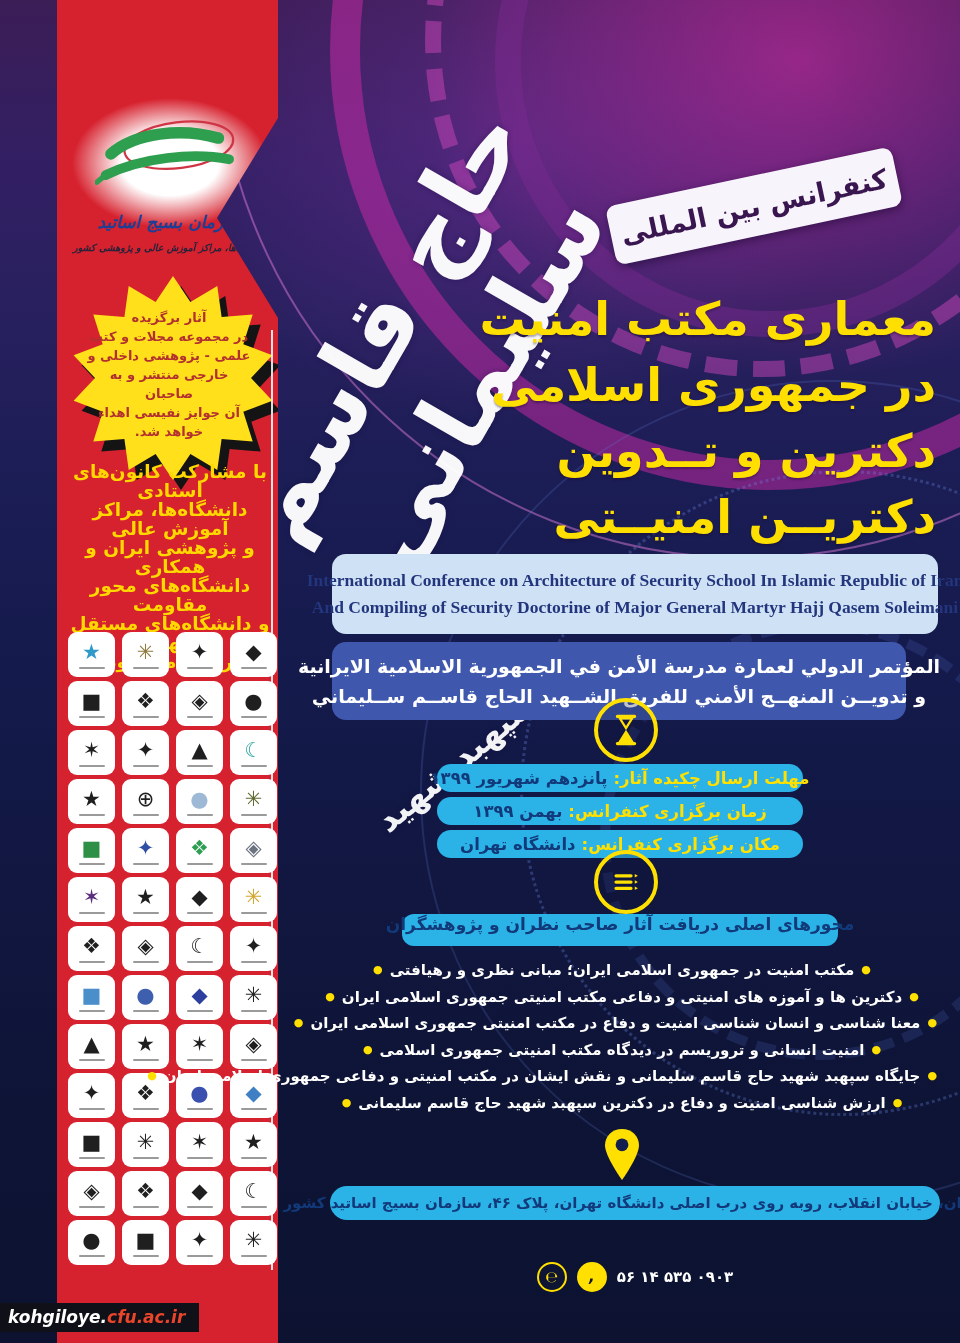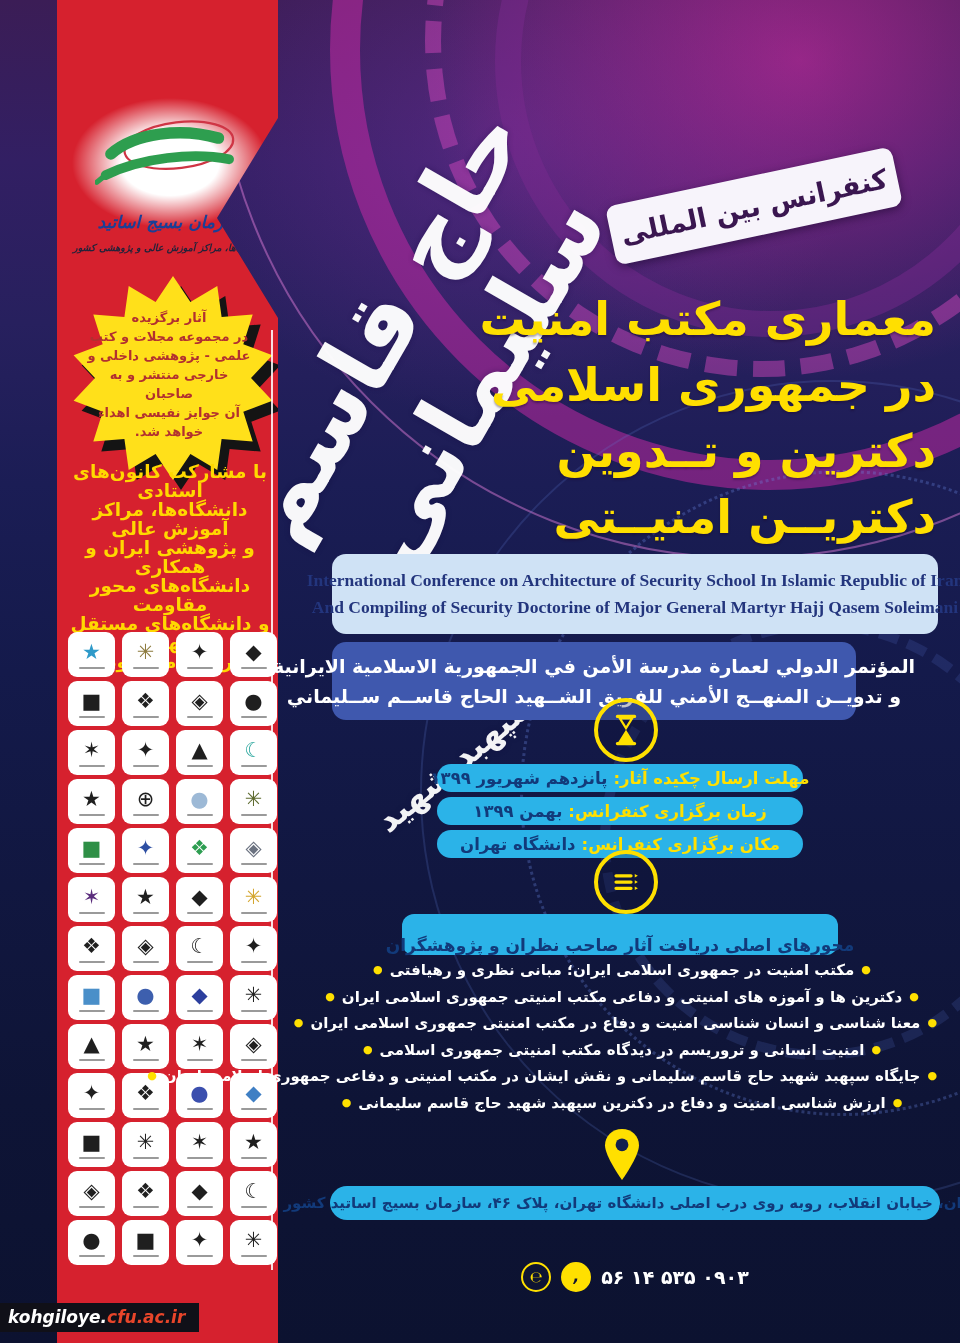--- a/index.html
+++ b/index.html
@@ -68,56 +68,56 @@
   #ribbon span{color:#3a1650;font-size:27px;font-weight:bold;direction:rtl;}
   #title{position:absolute;right:24px;top:286px;width:470px;text-align:right;direction:rtl;}
   .title-line{color:#ffdf00;font-size:46px;font-weight:bold;line-height:66px;white-space:nowrap;
     text-shadow:0 2px 2px rgba(30,10,40,.35);}
 
   
   #english-box{position:absolute;left:332px;top:554px;width:606px;height:80px;background:#cfe2f5;
     border-radius:14px;display:flex;flex-direction:column;align-items:center;justify-content:center;}
   .en-line{color:#23357d;font-family:"Liberation Serif","DejaVu Serif",serif;font-weight:bold;
     font-size:17.5px;line-height:27px;white-space:nowrap;}
-  #arabic-box{position:absolute;left:332px;top:642px;width:524px;height:78px;background:#3f58ae;
+  #arabic-box{position:absolute;left:332px;top:642px;width:574px;height:78px;background:#3f58ae;
     border-radius:14px;display:flex;flex-direction:column;align-items:center;justify-content:center;direction:rtl;}
   .ar-line{color:#ffffff;font-size:19px;font-weight:bold;line-height:30px;white-space:nowrap;}
 
   
   .round-icon{position:absolute;width:56px;height:56px;border:4px solid #ffe000;border-radius:50%;
     display:flex;align-items:center;justify-content:center;background:rgba(10,16,48,.25);}
   #hourglass-icon{left:594px;top:698px;}
   #list-icon{left:594px;top:850px;}
   #pin-icon{position:absolute;left:598px;top:1126px;}
 
   
   #info-pills{position:absolute;left:437px;top:764px;width:366px;}
   .pill{height:28px;margin-bottom:5px;background:#2bb3e8;border-radius:15px;
     display:flex;align-items:center;justify-content:center;gap:6px;direction:rtl;white-space:nowrap;}
   .pill .p-label{color:#ffe000;font-size:16.5px;font-weight:bold;}
   .pill .p-value{color:#123a7a;font-size:16.5px;font-weight:bold;}
 
   
-  #topic-pill{position:absolute;left:402px;top:914px;width:436px;height:41px;background:#2bb3e8;
-    border-radius:12px;display:flex;align-items:flex-end;justify-content:center;direction:rtl;}
+  #topic-pill{position:absolute;left:402px;top:914px;width:436px;height:32px;background:#2bb3e8;
+    border-radius:12px;display:flex;align-items:flex-start;justify-content:center;direction:rtl;}
   #topic-pill span{color:#123a7a;font-size:17px;font-weight:bold;white-space:nowrap;}
   #topics{position:absolute;left:300px;top:958px;width:644px;text-align:center;direction:rtl;}
   .topic-line{color:#ffffff;font-size:15px;font-weight:bold;line-height:24.5px;white-space:nowrap;}
   .topic-line::before,.topic-line::after{content:"●";color:#ffe000;font-size:11px;
     position:relative;top:-2px;margin:0 7px;}
 
   
   #address-pill{position:absolute;left:330px;top:1186px;width:610px;height:34px;background:#2bb3e8;
     border-radius:17px;display:flex;align-items:center;justify-content:center;direction:rtl;}
   #address-pill span{color:#123a7a;font-size:15px;font-weight:bold;white-space:nowrap;}
   #phone1{position:absolute;left:330px;top:1228px;width:610px;text-align:center;direction:rtl;
     color:#ffffff;font-size:21px;font-weight:bold;}
   #phone2{position:absolute;left:330px;top:1262px;width:610px;display:flex;align-items:center;
     justify-content:center;gap:10px;}
-  #phone2 .num{color:#ffffff;font-size:19px;font-weight:bold;direction:rtl;}
+  #phone2 .num{color:#ffffff;font-size:15px;font-weight:bold;direction:rtl;}
   .soc{width:26px;height:26px;border:2.5px solid #ffe000;border-radius:50%;background:#0e1433;
     display:flex;align-items:center;justify-content:center;color:#ffe000;font-weight:bold;
     font-size:15px;font-style:italic;}
   .soc.filled{background:#ffe000;color:#0e1433;}
   #email-line{position:absolute;left:330px;top:1356px;width:610px;text-align:center;direction:rtl;
     color:#ffffff;font-size:20px;font-weight:bold;}
 </style>
 </head>
 <body>
 

